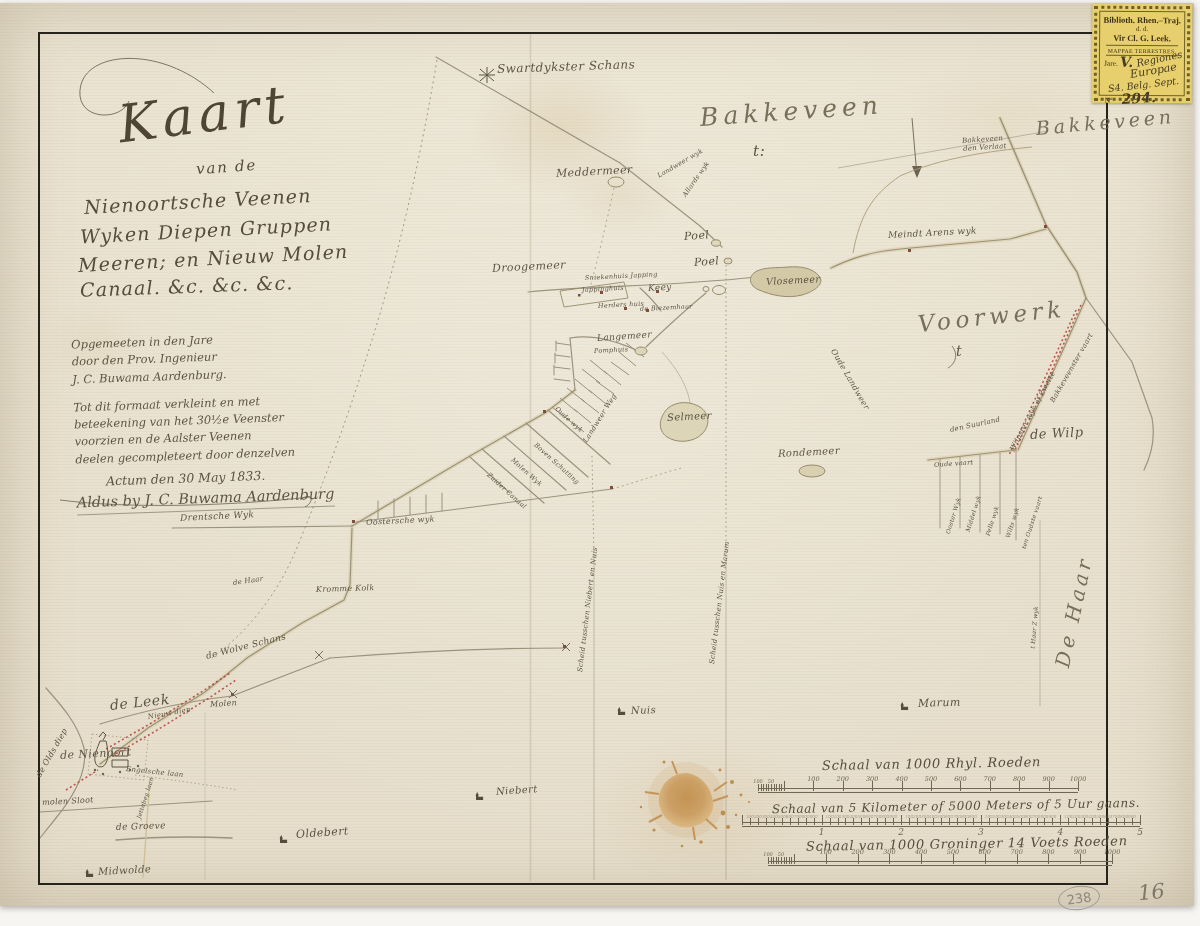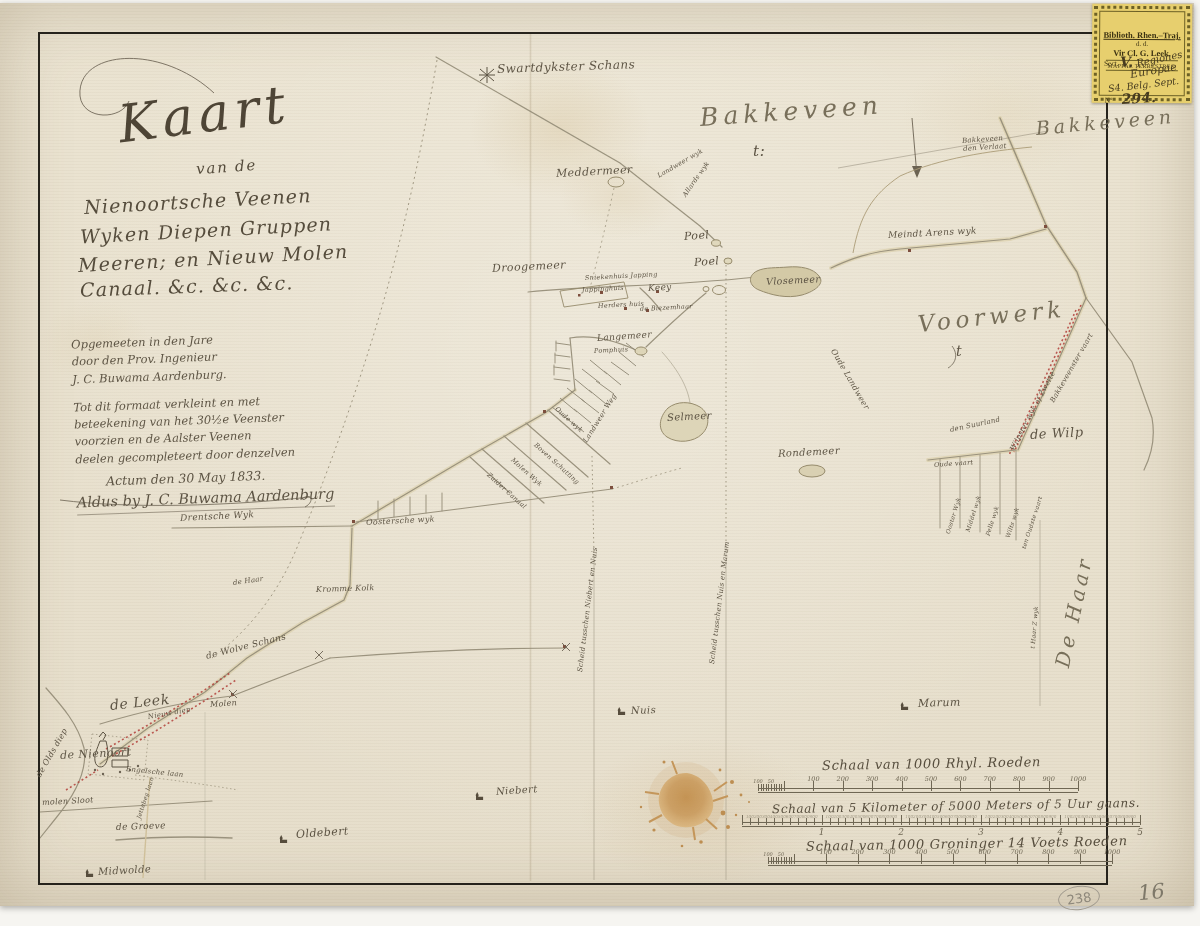--- a/index.html
+++ b/index.html
@@ -38,21 +38,21 @@
   .sb-bar{position:absolute;height:3px;border-top:1px solid #6f6754;border-bottom:1px solid #6f6754;}
   .sb-tick{position:absolute;width:1px;background:#6f6754;}
   .sb-num{position:absolute;transform:translateX(-50%);font-family:"DejaVu Serif",serif;font-style:italic;color:#6f6754;white-space:nowrap;}
   .sb-num.faint{opacity:.55;}
   
   .stamp{position:absolute;left:1092px;top:4px;width:100px;height:99px;background:#e7cf6e;
     box-shadow:0 1px 3px rgba(0,0,0,.35);transform:rotate(.4deg);z-index:9;box-sizing:border-box;padding:2px;}
   .stamp-b{width:100%;height:100%;border:3px dotted #6d6126;box-sizing:border-box;padding:2px;}
   .stamp-i{width:100%;height:100%;border:1px solid #6d6126;box-sizing:border-box;position:relative;
     font-family:"Liberation Serif",serif;color:#3c3212;text-align:center;}
-  .s1{font-size:8.5px;font-weight:bold;margin-top:18px;text-decoration:underline;}
+  .s1{font-size:8.5px;font-weight:bold;margin-top:3px;}
   .s2{font-size:7px;}
   .s3{font-size:8.5px;font-weight:bold;}
   .s4{font-size:5.8px;letter-spacing:.4px;margin:2px auto 0;width:86%;border-top:1px solid #6d6126;border-bottom:1px solid #6d6126;padding:2px 0 1px;}
   .sect{position:absolute;left:4px;top:47px;font-size:7.5px;}
   .no{position:absolute;left:5px;top:84px;font-size:7.5px;}
   .hw{font-family:"DejaVu Serif",serif;font-style:italic;color:#473c20;position:absolute;white-space:nowrap;}
   .hw-v{left:20px;top:42px;font-size:14px;font-weight:bold;}
   .hw-reg{left:36px;top:41px;font-size:10px;transform:rotate(-12deg);}
   .hw-eur{left:30px;top:52px;font-size:11px;transform:rotate(-10deg);}
   .hw-shelf{left:8px;top:67px;font-size:9.5px;transform:rotate(-7deg);}
@@ -523,21 +523,21 @@
 
   <div class="frame"></div>
 
   <div class="stamp">
     <div class="stamp-b">
       <div class="stamp-i">
         <div class="s1">Biblioth. Rhen.–Traj.</div>
         <div class="s2">d. d.</div>
         <div class="s3">Vir Cl. G. Leek.</div>
         <div class="s4">MAPPAE TERRESTRES.</div>
-        <div class="sect">Sect.</div>
+        <div class="sect">Jare.</div>
         <div class="hw hw-v">V.</div>
         <div class="hw hw-reg">Regiones</div>
         <div class="hw hw-eur">Europae</div>
         <div class="hw hw-shelf">S4. Belg. Sept.</div>
         <div class="no">Nº</div>
         <div class="hw hw-no">294.</div>
       </div>
     </div>
   </div>
 

